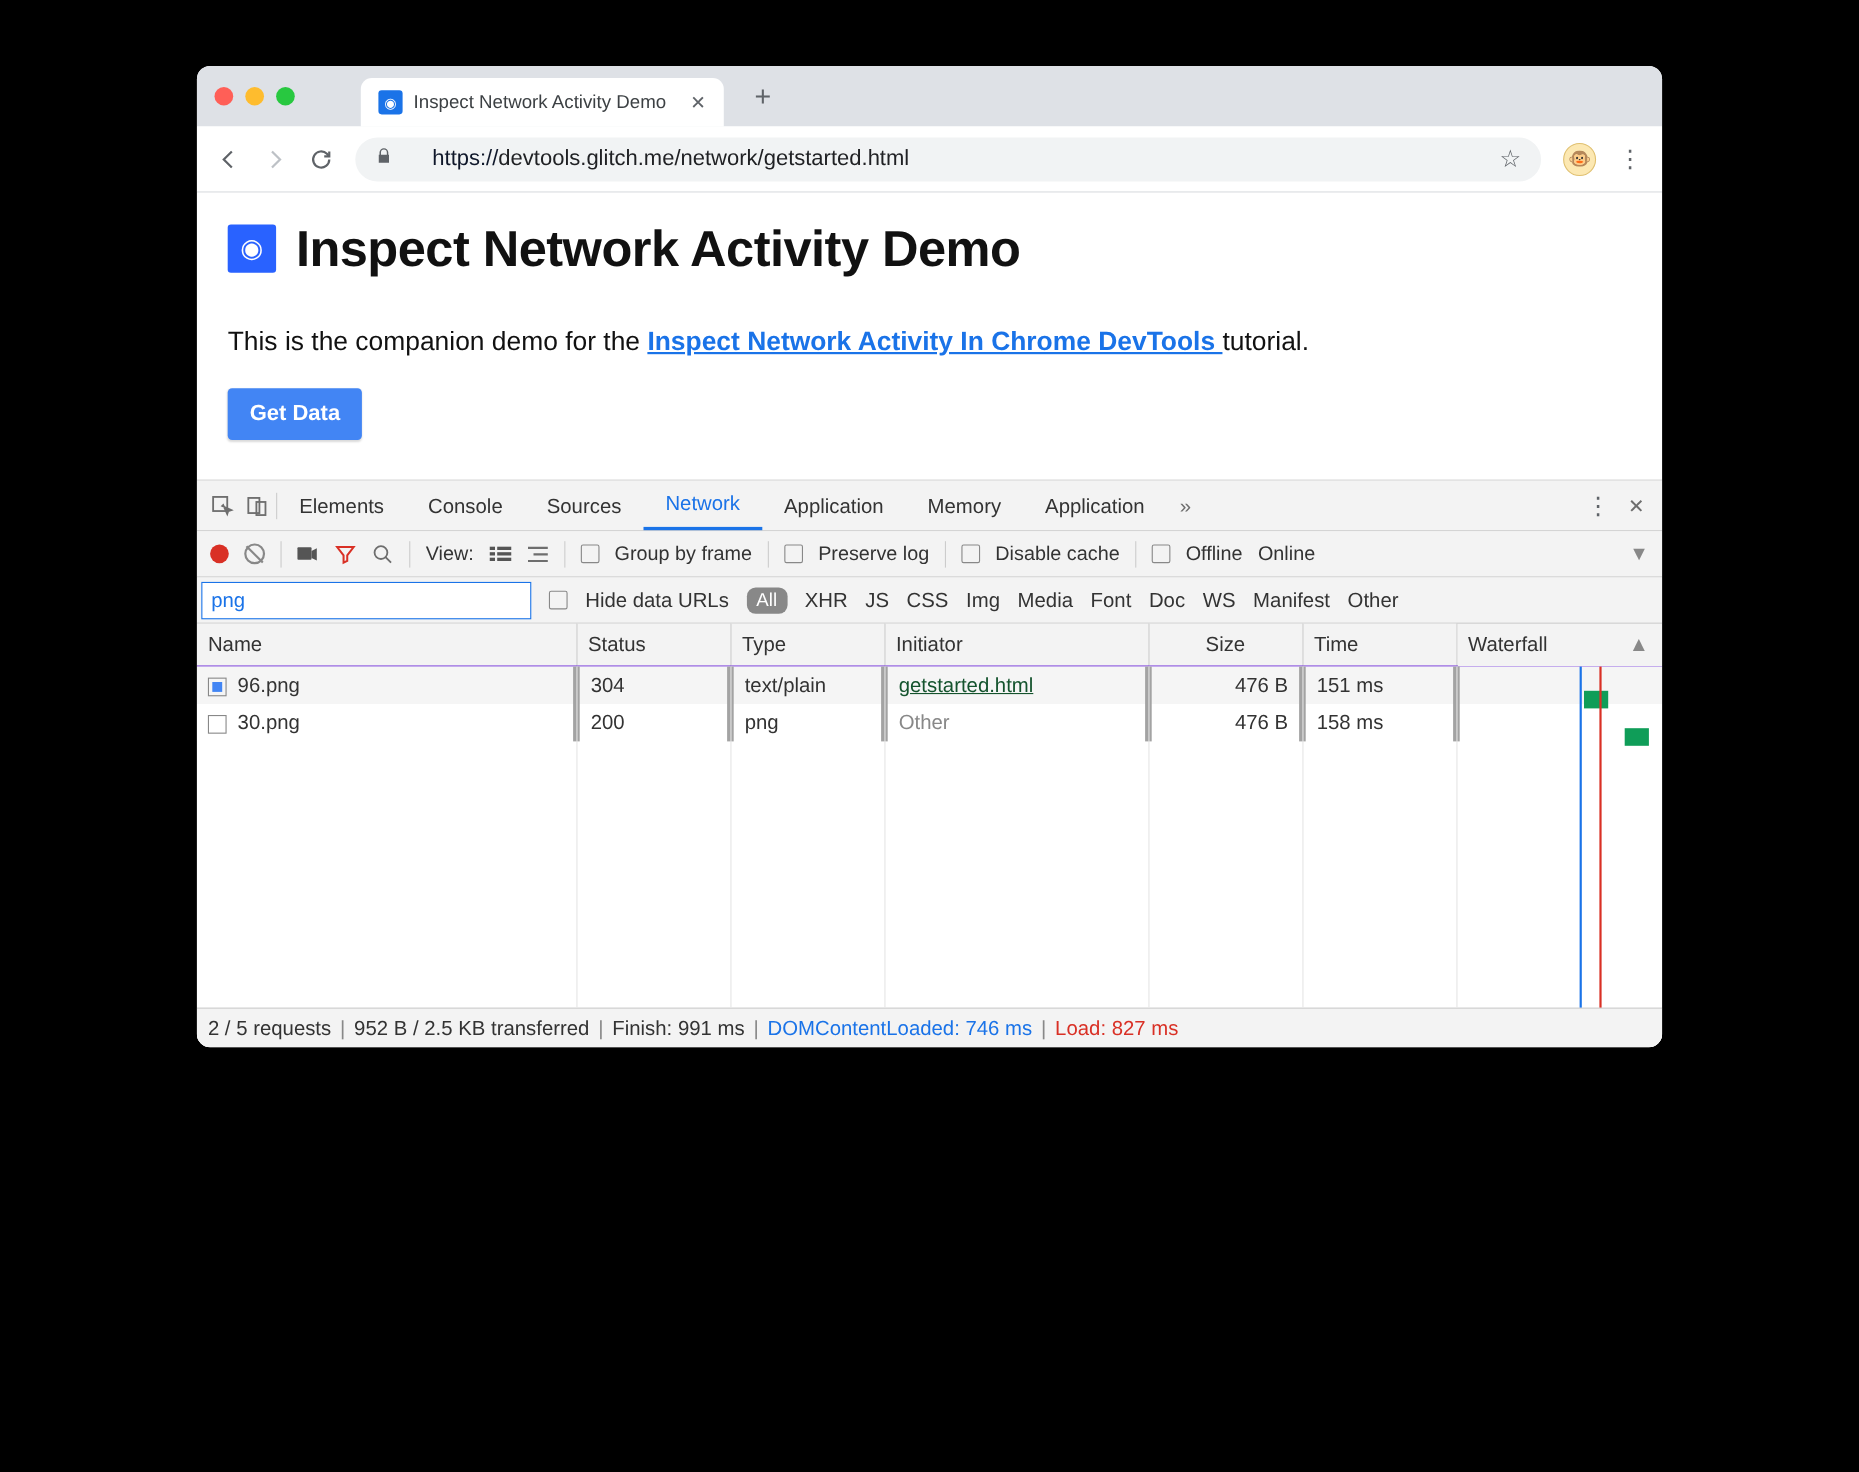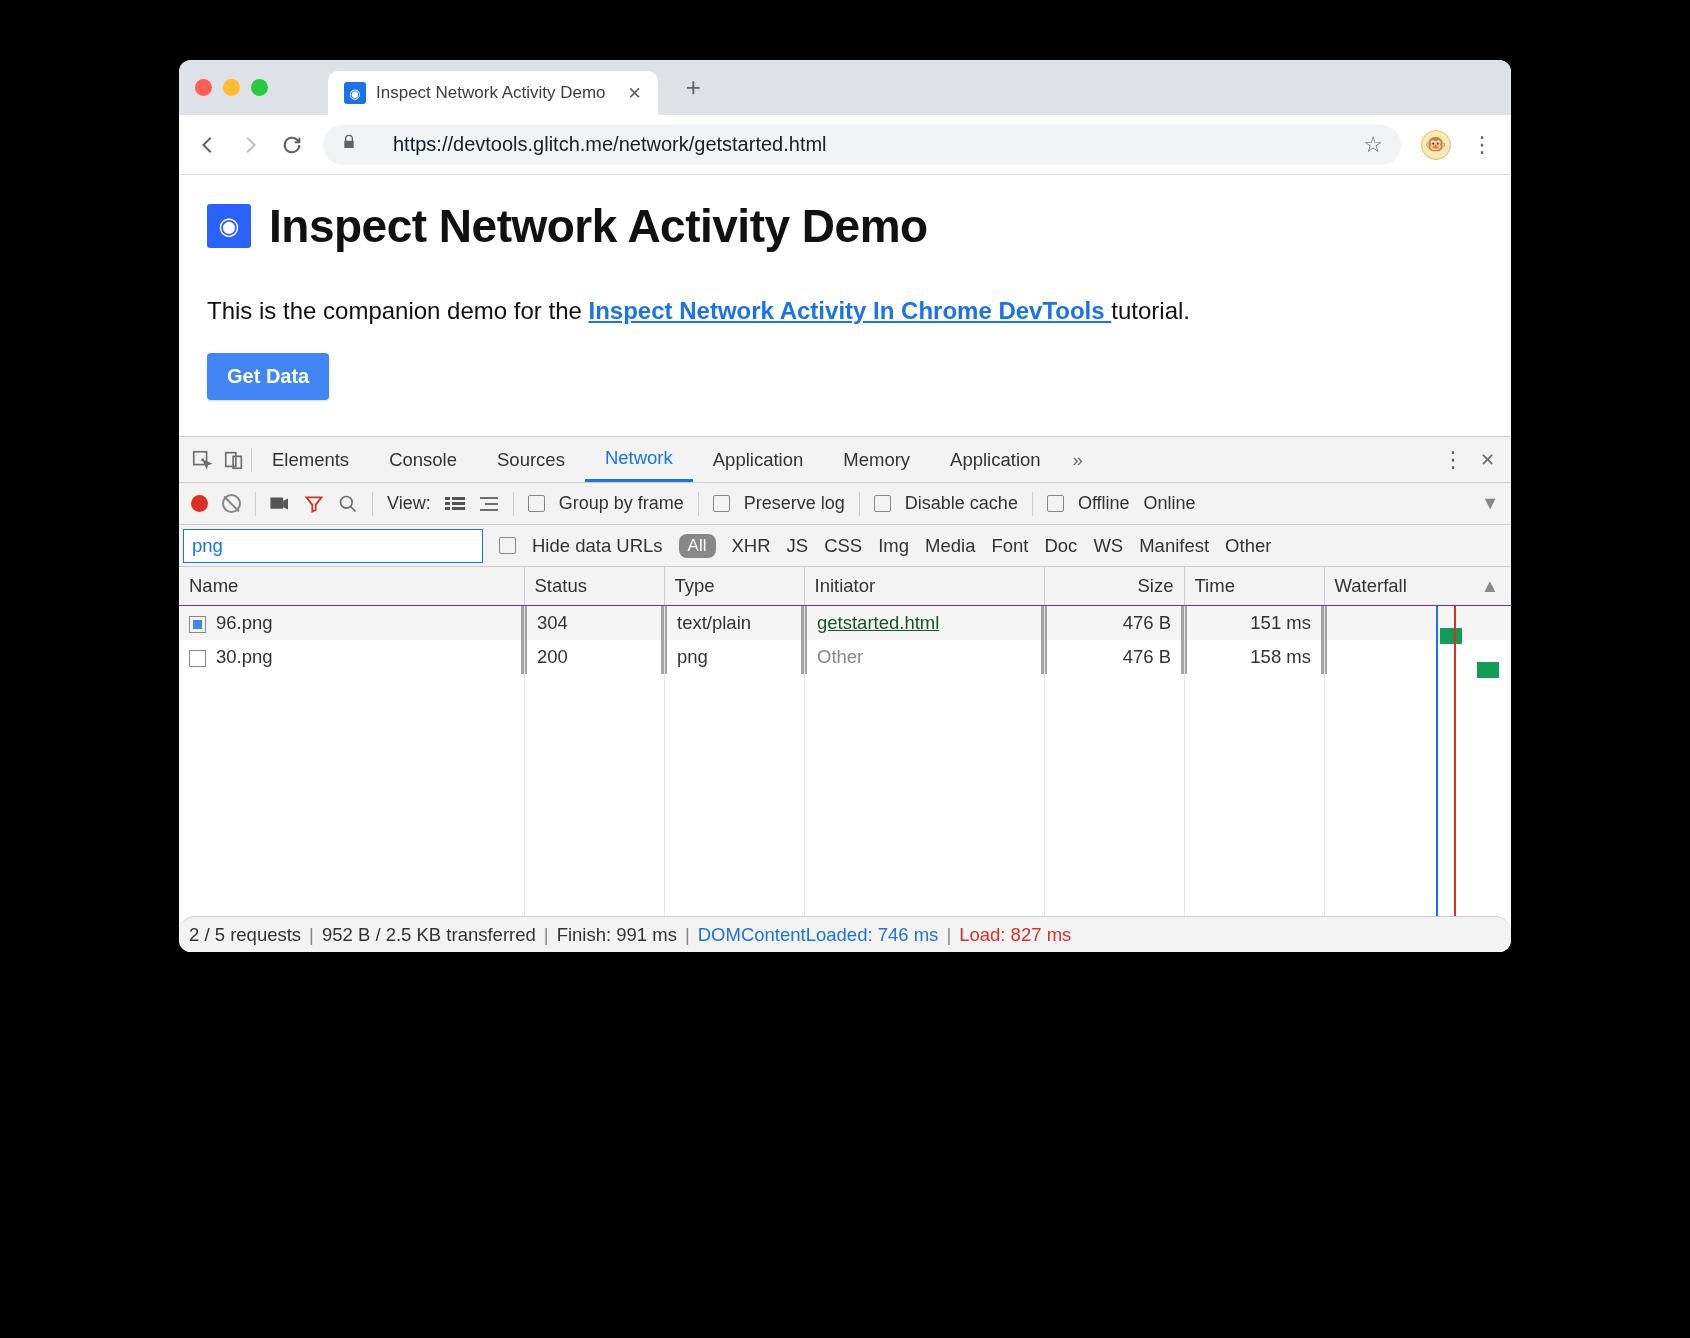--- a/index.html
+++ b/index.html
@@ -185,21 +185,21 @@
   .net-table th:last-child { border-right:none; position:relative; }
   .net-table th .sort { position:absolute; right:12px; color:#888; }
   .net-table td {
     padding: 6px 10px;
     border-right:6px solid #a3a3a3;
     border-bottom: none;
   }
   .net-table tr.row-even { background:#f5f5f5; }
   .net-table tr.row-odd { background:#fff; }
   .net-table td:last-child { border-right:none; }
-  .col-name{width:345px}.col-status{width:140px}.col-type{width:140px}.col-init{width:240px}.col-size{width:140px;text-align:right}.col-time{width:140px;text-align:right}
+  .col-name{width:345px}.col-status{width:140px}.col-type{width:140px}.col-init{width:240px}.col-size{width:140px;text-align:right}.col-time{width:140px;text-align:left}
   .initiator-link { color:#14532d; text-decoration:underline; }
   .initiator-other { color:#888; }
   .file-ico {
     width:17px;height:17px;border:1.5px solid #888;display:inline-block;
     margin-right:10px;vertical-align:middle;position:relative;
   }
   .file-ico.filled::after{content:"";position:absolute;inset:3px;background:#4285f4;}
   .net-body { height: 310px; position:relative; display:flex; }
   .net-rows-wrap{ flex:1; position:relative; }
   .col-border { position:absolute; top:0; bottom:0; width:1px; background:#e5e5e5; }
@@ -211,21 +211,20 @@
 
   .dt-status {
     height: 36px;
     border-top:1px solid #ccc;
     background:#f3f3f3;
     display:flex; align-items:center;
     padding: 0 10px;
     font-size:18.5px;
     gap: 8px;
     color:#333;
-    border-radius:16px;
   }
   .dt-status .sep{color:#888}
   .dcl { color:#1a73e8; }
   .load { color:#d93025; }
 </style>
 </head>
 <body>
 
 <div class="window">
 
@@ -391,21 +390,21 @@
     </div>
 
     <div style="position:relative">
       <table class="net-table">
         <thead>
           <tr>
             <th class="col-name">Name</th>
             <th class="col-status">Status</th>
             <th class="col-type">Type</th>
             <th class="col-init">Initiator</th>
-            <th class="col-size" style="text-align:right">Size</th>
+            <th class="col-size" style="text-align:center">Size</th>
             <th class="col-time" style="text-align:left">Time</th>
             <th><span>Waterfall</span><span class="sort">▲</span></th>
           </tr>
         </thead>
       </table>
       <div class="net-body">
         <div class="net-rows-wrap">
           <table class="net-table">
             <tbody>
               <tr class="row-even">

